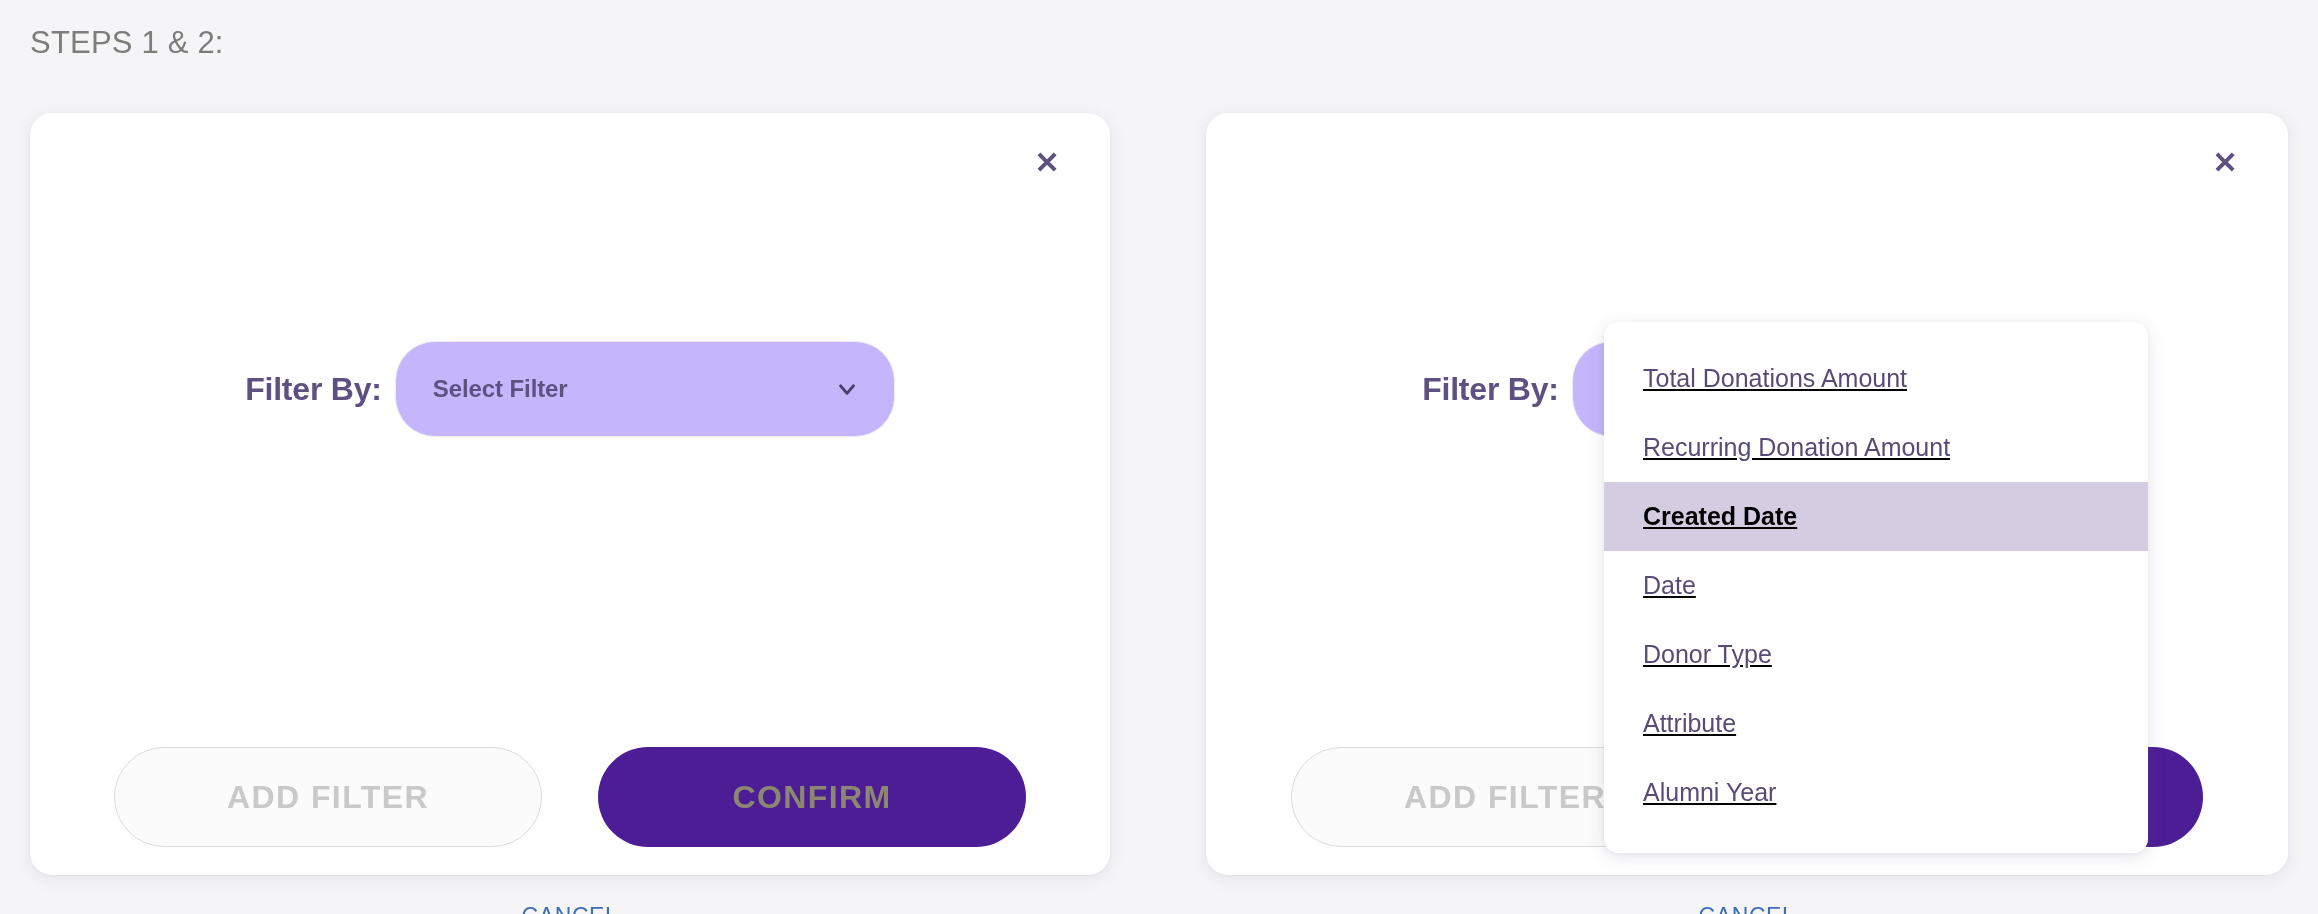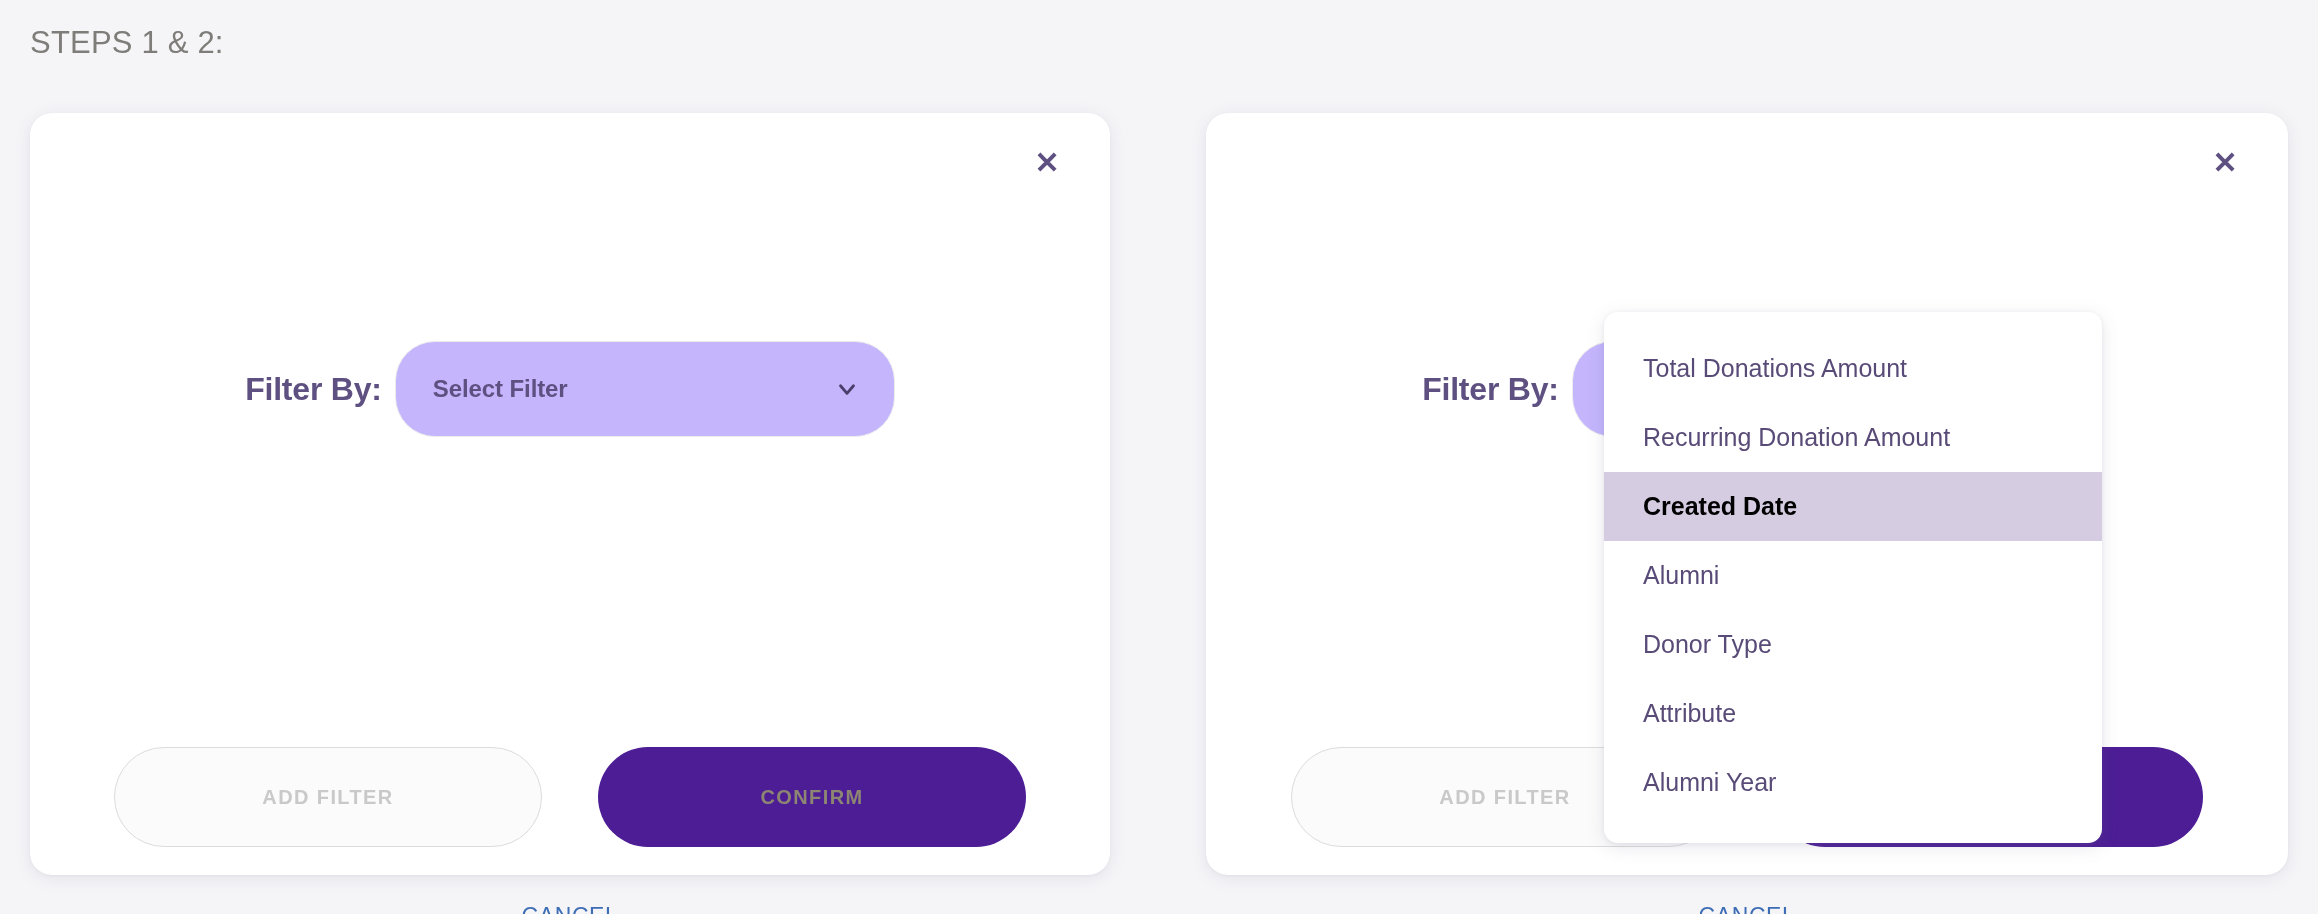--- a/index.html
+++ b/index.html
@@ -125,21 +125,21 @@
     align-items: center;
     justify-content: center;
     gap: 56px;
   }
   .btn {
     height: 100px;
     border-radius: 52px;
     display: flex;
     align-items: center;
     justify-content: center;
-    font-size: 20px;
+    font-size: 32px;
     font-weight: 700;
     letter-spacing: 1.4px;
     cursor: pointer;
     box-sizing: border-box;
   }
   .btn-add {
     width: 428px;
     border: 1px solid #dcdcdc;
     background: #fbfbfb;
     color: #c9c9c9;
@@ -166,28 +166,29 @@
     color: #3d6db5;
     text-decoration: underline;
     text-underline-offset: 5px;
     cursor: pointer;
   }
 
   
   .dropdown {
     position: absolute;
     left: 1604px;
-    top: 312px;
-    width: 498px;
+    top: 322px;
+    width: 544px;
     background: #ffffff;
     border-radius: 14px;
     box-shadow: 0 4px 18px rgba(110,110,140,0.16), 0 1px 4px rgba(110,110,140,0.10);
     padding: 22px 0 26px 0;
     box-sizing: border-box;
     z-index: 20;
+    text-decoration: underline;
   }
   .dd-item {
     height: 69px;
     display: flex;
     align-items: center;
     padding-left: 39px;
     font-size: 25px;
     color: #594b77;
     cursor: pointer;
     box-sizing: border-box;
@@ -258,17 +259,17 @@
 
   <div class="cancel-link-wrap">
     <span class="cancel-link">CANCEL</span>
   </div>
 </div>
 
 <div class="dropdown" id="filter-options-menu">
   <div class="dd-item">Total Donations Amount</div>
   <div class="dd-item">Recurring Donation Amount</div>
   <div class="dd-item selected">Created Date</div>
-  <div class="dd-item">Alumni</div>
+  <div class="dd-item">Date</div>
   <div class="dd-item">Donor Type</div>
   <div class="dd-item">Attribute</div>
   <div class="dd-item">Alumni Year</div>
 </div>
 
 </body></html>

